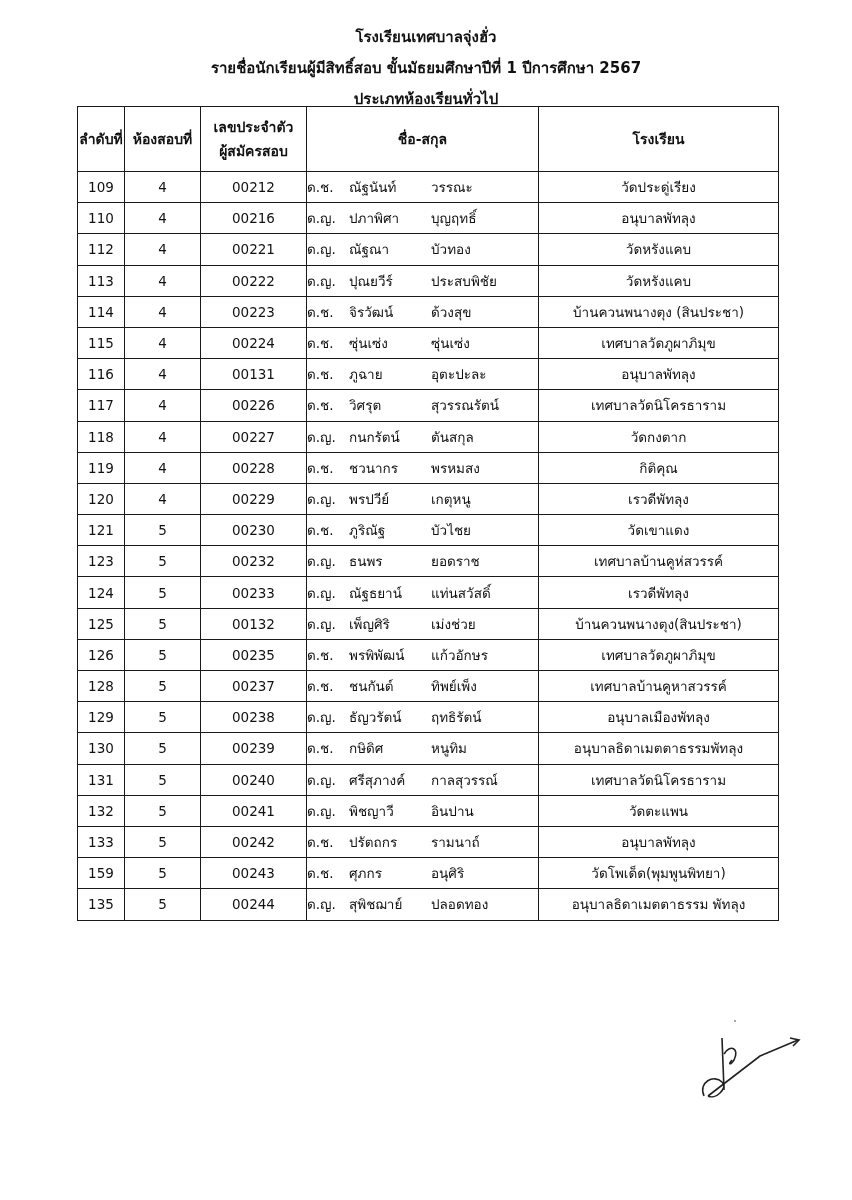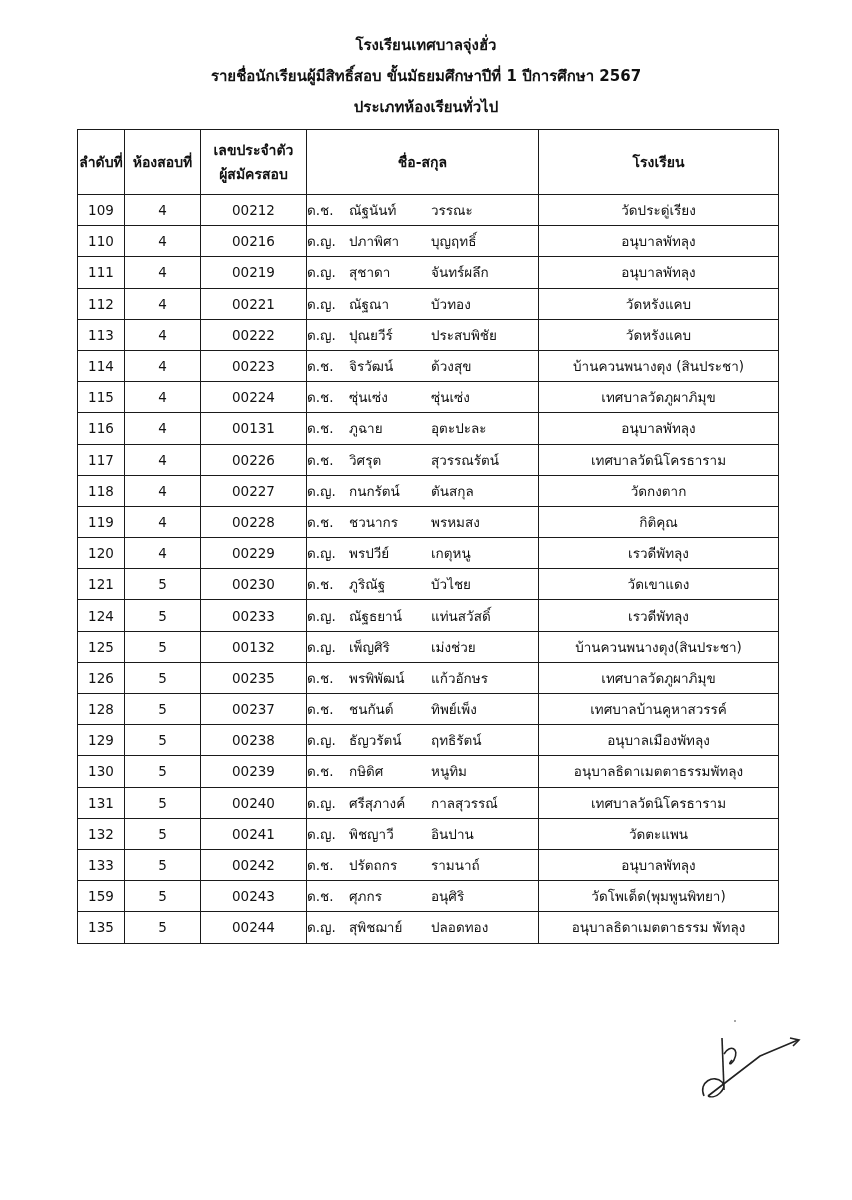--- a/index.html
+++ b/index.html
@@ -5,23 +5,23 @@
     html, body { margin: 0; padding: 0; background: #ffffff; }
     body {
       width: 852px; height: 1200px; position: relative; overflow: hidden;
       font-family: "DejaVu Sans", "Liberation Sans", sans-serif;
       color: #111;
     }
     .header { position: absolute; left: 0; top: 20px; width: 852px; text-align: center; }
     .header .line {
       font-weight: bold; font-size: 15px; height: 31px; line-height: 31px;
     }
-    .header .line.t1 { margin-top: 10px; }
+    .header .line.t1 { margin-top: 2px; }
     table.roster {
-      position: absolute; left: 77px; top: 129px; width: 701px;
+      position: absolute; left: 77px; top: 106px; width: 701px;
       border-collapse: collapse; table-layout: fixed;
     }
     table.roster th, table.roster td {
       border: 1.6px solid #1a1a1a; padding: 0; font-size: 13.5px;
       white-space: nowrap; overflow: hidden;
     }
     table.roster th {
       font-weight: bold; height: 64px; text-align: center; line-height: 24px; font-size: 14px;
     }
     table.roster td { height: 30.2px; }
@@ -74,27 +74,20 @@
         <td class="c-school">วัดประดู่เรียง</td>
       </tr>
       <tr>
         <td class="c-seq">110</td>
         <td class="c-room">4</td>
         <td class="c-id">00216</td>
         <td class="c-name"><span class="title">ด.ญ.</span><span class="first">ปภาพิศา</span><span class="last">บุญฤทธิ์</span></td>
         <td class="c-school">อนุบาลพัทลุง</td>
       </tr>
       <tr>
-        <td class="c-seq">111</td>
-        <td class="c-room">4</td>
-        <td class="c-id">00219</td>
-        <td class="c-name"><span class="title">ด.ญ.</span><span class="first">สุชาดา</span><span class="last">จันทร์ผลึก</span></td>
-        <td class="c-school">อนุบาลพัทลุง</td>
-      </tr>
-      <tr>
         <td class="c-seq">112</td>
         <td class="c-room">4</td>
         <td class="c-id">00221</td>
         <td class="c-name"><span class="title">ด.ญ.</span><span class="first">ณัฐณา</span><span class="last">บัวทอง</span></td>
         <td class="c-school">วัดหรังแคบ</td>
       </tr>
       <tr>
         <td class="c-seq">113</td>
         <td class="c-room">4</td>
         <td class="c-id">00222</td>
@@ -149,20 +142,27 @@
         <td class="c-id">00229</td>
         <td class="c-name"><span class="title">ด.ญ.</span><span class="first">พรปวีย์</span><span class="last">เกตุหนู</span></td>
         <td class="c-school">เรวดีพัทลุง</td>
       </tr>
       <tr>
         <td class="c-seq">121</td>
         <td class="c-room">5</td>
         <td class="c-id">00230</td>
         <td class="c-name"><span class="title">ด.ช.</span><span class="first">ภูริณัฐ</span><span class="last">บัวไชย</span></td>
         <td class="c-school">วัดเขาแดง</td>
+      </tr>
+      <tr>
+        <td class="c-seq">123</td>
+        <td class="c-room">5</td>
+        <td class="c-id">00232</td>
+        <td class="c-name"><span class="title">ด.ญ.</span><span class="first">ธนพร</span><span class="last">ยอดราช</span></td>
+        <td class="c-school">เทศบาลบ้านคูห่สวรรค์</td>
       </tr>
       <tr>
         <td class="c-seq">124</td>
         <td class="c-room">5</td>
         <td class="c-id">00233</td>
         <td class="c-name"><span class="title">ด.ญ.</span><span class="first">ณัฐธยาน์</span><span class="last">แท่นสวัสดิ์</span></td>
         <td class="c-school">เรวดีพัทลุง</td>
       </tr>
       <tr>
         <td class="c-seq">125</td>

